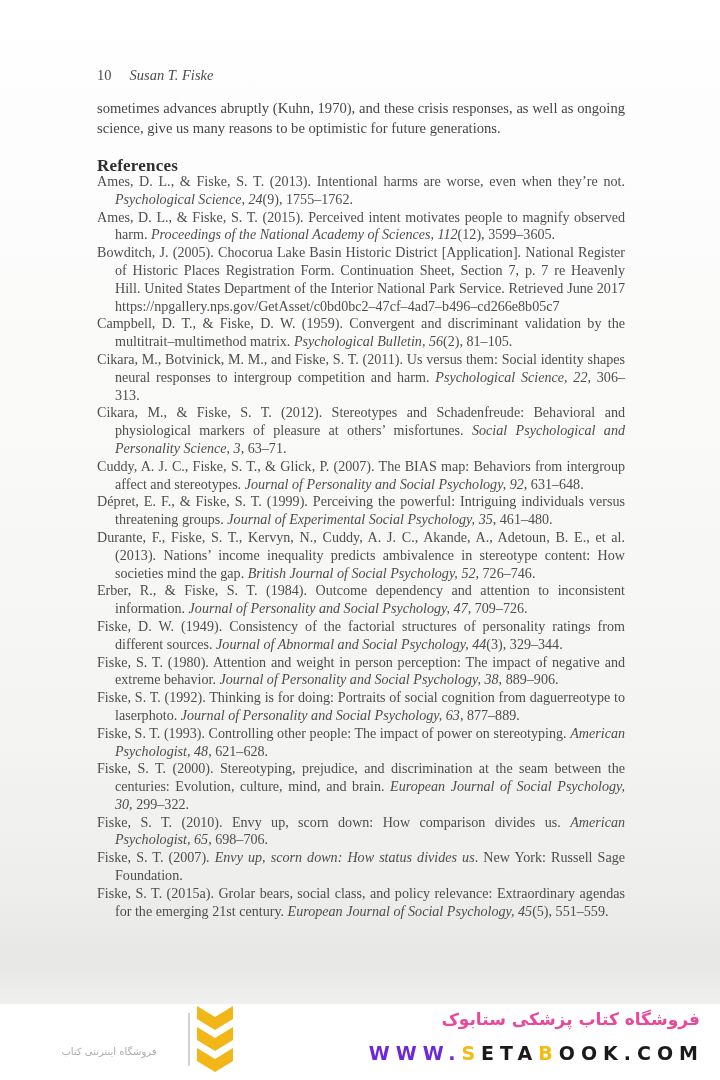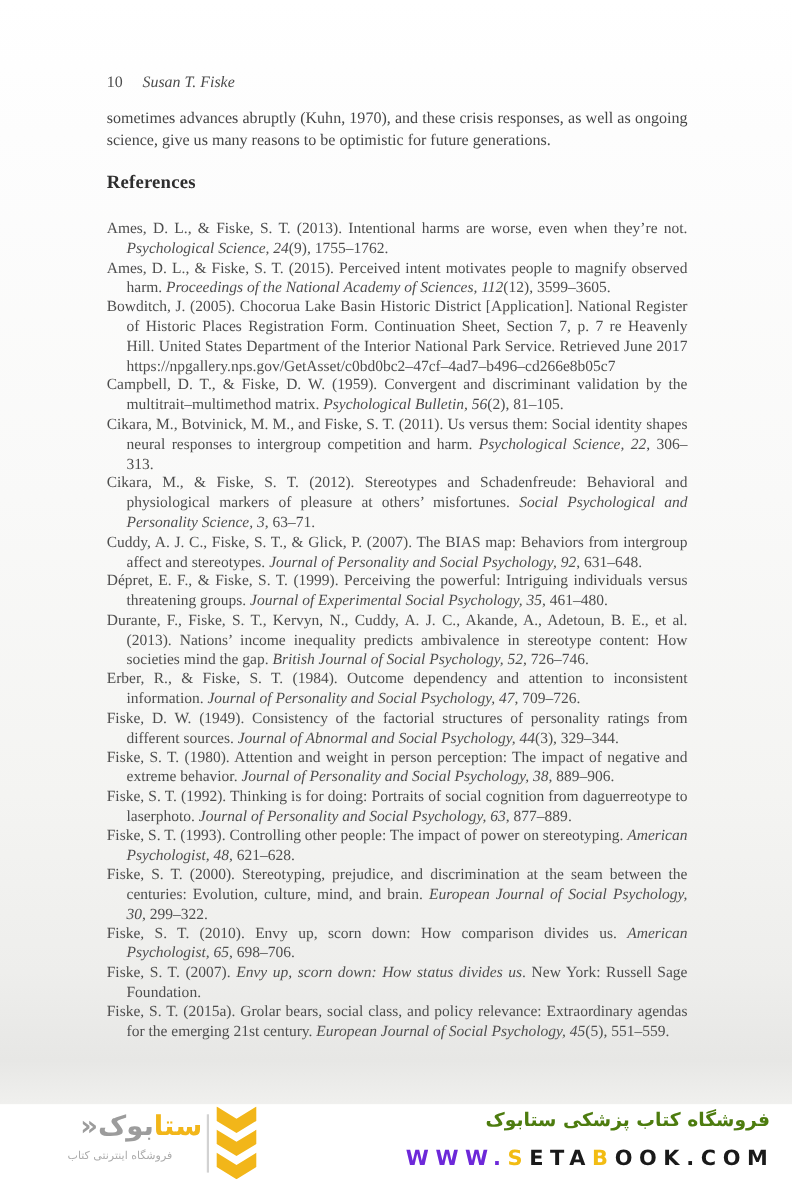--- a/index.html
+++ b/index.html
@@ -13,31 +13,31 @@
     background:linear-gradient(180deg,#ffffff 0%,#fdfdfd 12%,#f9f9f8 45%,#f4f4f2 72%,#eeeeec 88%,#e7e7e5 96%,#f0f0ee 100%);
   }
   .header-row { position:absolute; left:97px; top:67px; display:flex; gap:18px; font-size:14.5px; color:#4c4c4c; }
   .running-title { font-style:italic; }
   .intro {
     position:absolute; left:97px; top:99px; width:528px;
     font-size:14.6px; line-height:19.5px; text-align:justify; color:#464646;
   }
   .refs-heading { position:absolute; left:97px; top:156px; font-size:17px; font-weight:700; color:#2e2e2e; letter-spacing:0.2px; }
   .refs {
-    position:absolute; left:97px; top:200px; width:528px;
+    position:absolute; left:97px; top:173px; width:528px;
     font-size:14.1px; line-height:17.8px; text-align:justify; color:#4e4e4e;
   }
   .ref { padding-left:18px; text-indent:-18px; overflow-wrap:break-word; }
   .it { font-style:italic; }
 
   
   .footer { position:absolute; left:0; top:1004px; width:720px; height:76px; background:#ffffff; }
   .store-title {
     position:absolute; right:20px; top:5px; direction:rtl;
-    font-family:"DejaVu Sans", sans-serif; font-size:17px; font-weight:700; color:#4d7c0f;
+    font-family:"DejaVu Sans", sans-serif; font-size:17px; font-weight:700; color:#ec4899;
   }
   .website {
     position:absolute; right:16px; top:38px; white-space:nowrap;
     font-family:"DejaVu Sans", sans-serif; font-size:19px; font-weight:700; letter-spacing:6px; color:#1a1a1a;
   }
   .logo-emblem { position:absolute; left:196px; top:2px; }
   .logo-divider { position:absolute; left:188px; top:9px; width:2px; height:53px; background:#d2d2d2; }
   .logo-wordmark {
     position:absolute; left:34px; top:4px; width:150px; direction:rtl;
     font-family:"DejaVu Sans", sans-serif; font-size:25px; font-weight:700; line-height:32px;
@@ -89,17 +89,16 @@
   <div class="footer">
     <div class="store-title">فروشگاه کتاب پزشکی ستابوک</div>
     <div class="website"><span style="color: #6d28d9;">WWW.</span><span style="color: rgb(242, 188, 19);">S</span><span style="color: rgb(26, 26, 26);">ETA</span><span style="color: rgb(242, 188, 19);">B</span><span style="color: rgb(26, 26, 26);">OOK.COM</span></div>
 
     <div class="logo-divider"></div>
     <svg class="logo-emblem" width="38" height="66" viewBox="0 0 38 66">
       <path d="M1 0 L19 11 L37 0 L37 13 L19 24 L1 13 Z" fill="#F2B619"></path>
       <path d="M1 21 L19 32 L37 21 L37 34 L19 45 L1 34 Z" fill="#F2B619"></path>
       <path d="M1 42 L19 53 L37 42 L37 55 L19 66 L1 55 Z" fill="#F2B619"></path>
     </svg>
-    <div class="logo-wordmark"><span class="wm-accent">ستا</span><span class="wm-gray">بوک</span><span class="wm-gray">«</span></div>
     <div class="logo-tagline">فروشگاه اینترنتی کتاب</div>
   </div>
 
 </div>
 
 </body></html>

